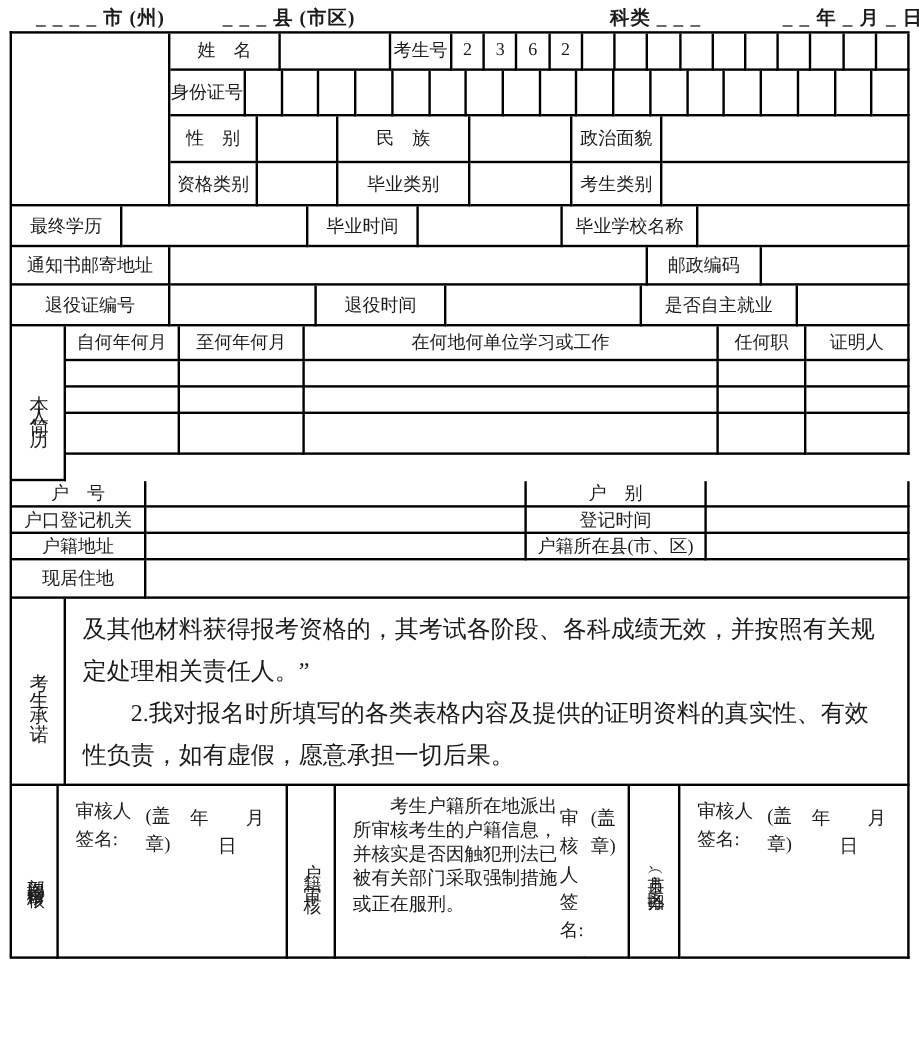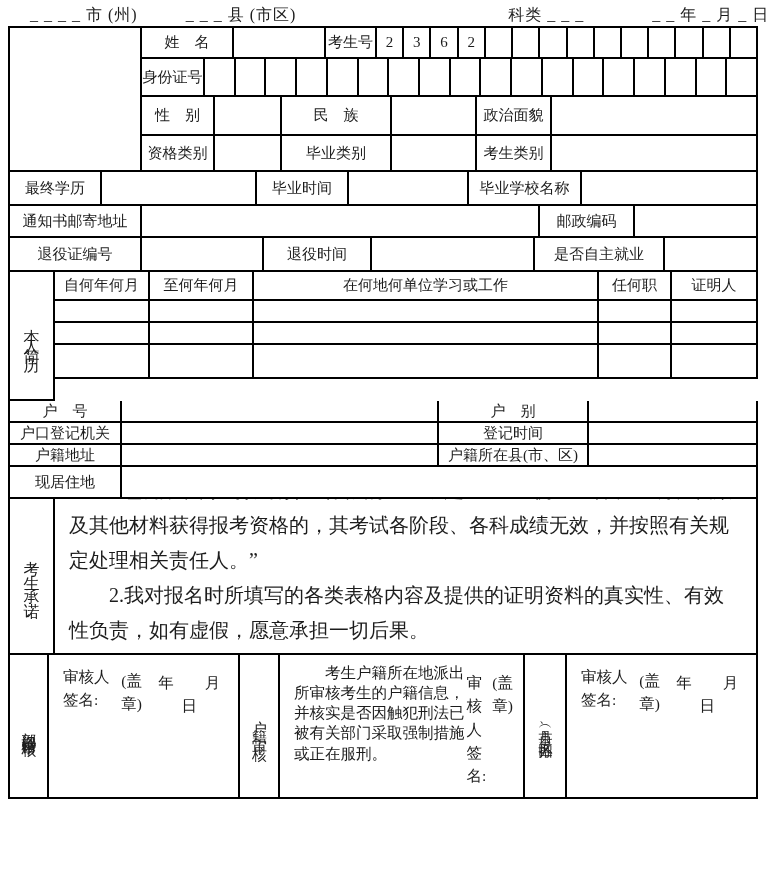--- a/index.html
+++ b/index.html
@@ -9,20 +9,21 @@
     font-family:"Liberation Serif","DejaVu Serif",serif;
     color:#1c1c1c;
     position:relative;
     overflow:hidden;
   }
   .topline{
     display:flex; align-items:flex-end;
     height:26px; padding-left:30px;
     font-size:16px; letter-spacing:1px;
     white-space:pre;
+    font-weight:bold;
   }
   .topline .t2{ margin-left:48px; }
   .topline .t3{ margin-left:212px; }
   .topline .t4{ margin-left:68px; }
   .form{
     width:750px; margin-left:8px;
     border-top:2px solid #000; border-left:2px solid #000;
   }
   .row{ display:flex; }
   .cell{

